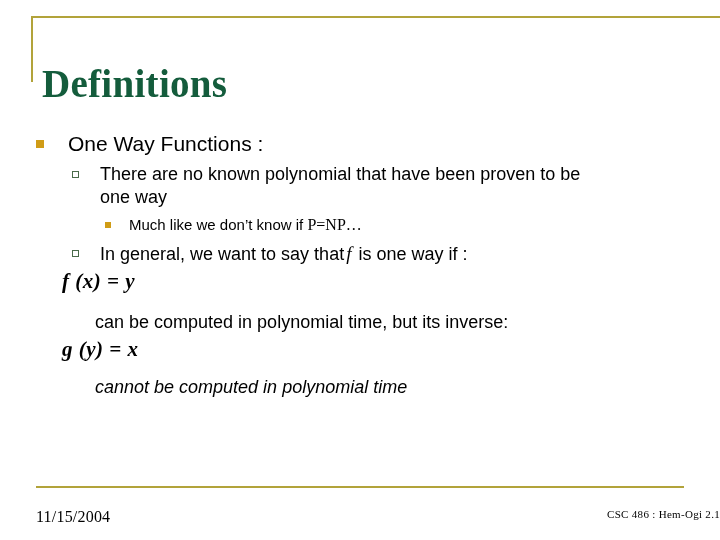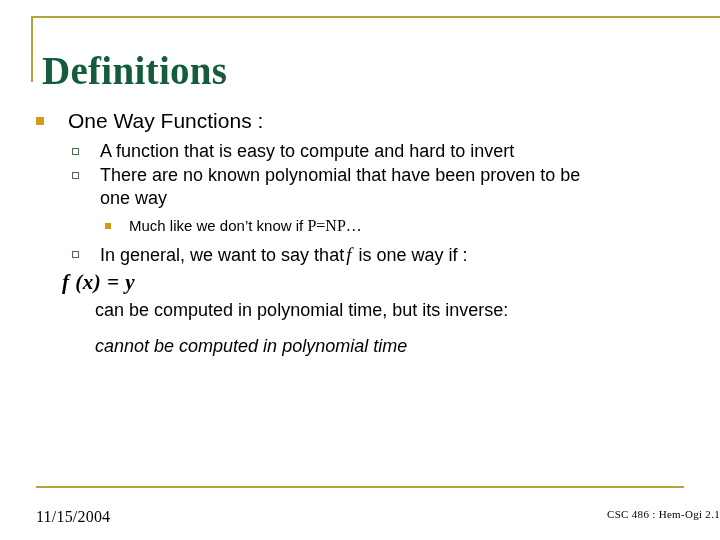--- a/index.html
+++ b/index.html
@@ -31,34 +31,34 @@
     top: 16px;
     width: 2px;
     height: 66px;
     background: #b2a33a;
   }
 
   
   #slide-title {
     position: absolute;
     left: 42px;
-    top: 22px;
+    top: 35px;
     font-family: "Liberation Serif", serif;
     font-size: 39px;
     line-height: 46px;
     color: #145c3c;
     letter-spacing: 0.3px;
     white-space: nowrap;
   }
 
   
   #slide-body {
     position: absolute;
     left: 0;
-    top: 108px;
+    top: 131px;
     width: 612px;
   }
 
   .bullet-row {
     display: flex;
     align-items: flex-start;
   }
 
   
   .lvl1 {
@@ -149,20 +149,21 @@
     line-height: 29px;
     width: 485px;
     margin-left: 62px;
     letter-spacing: 0.5px;
     font-weight: bold;
   }
   .contline {
     font-size: 18px;
     line-height: 26px;
     margin-left: 95px;
+    margin-top: 13px;
   }
 
   
   #footer-rule {
     position: absolute;
     left: 36px;
     top: 486px;
     width: 648px;
     height: 2px;
     background: #b2a33a;
@@ -198,52 +199,47 @@
 
 <div id="slide-body">
 
   <div class="bullet-row lvl1">
     <span class="marker">
       <span class="sq-filled"></span>
     </span>
     <span class="txt">One Way Functions :</span>
   </div>
 
+
   <div class="bullet-row lvl2">
     <span class="marker">
       <span class="sq-hollow"></span>
     </span>
-    <span class="txt">A function that is easy to compute and hard to invert</span>
-  </div>
-
-  <div class="bullet-row lvl2">
+    <span class="txt">There are no known polynomial that have been proven to be one way</span>
+  </div>
+
+  <div class="bullet-row lvl3">
+    <span class="marker">
+      <span class="sq-small"></span>
+    </span>
+    <span class="txt"><span>Much like we don’t know if </span><span class="serif">P=NP…</span></span>
+  </div>
+
+  <div class="bullet-row lvl2" style="margin-top:6px;">
     <span class="marker">
       <span class="sq-hollow"></span>
     </span>
-    <span class="txt">There are no known polynomial that have been proven to be one way</span>
-  </div>
-
-  <div class="bullet-row lvl3">
-    <span class="marker">
-      <span class="sq-small"></span>
-    </span>
-    <span class="txt"><span>Much like we don’t know if </span><span class="serif">P=NP…</span></span>
-  </div>
-
-  <div class="bullet-row lvl2" style="margin-top:6px;">
-    <span class="marker">
-      <span class="sq-hollow"></span>
-    </span>
     <span class="txt"><span>In general, we want to say that</span><span class="mathit">f</span> <span>is one way if :</span></span>
   </div>
 
   <div class="equation">f (x) = y</div>
 
   <div class="contline">can be computed in polynomial time, but its inverse:</div>
 
+  <div class="equation">g (y) = x</div>
 
   <div class="contline" style="margin-top:10px;font-style:italic;">cannot be computed in polynomial time</div>
 
 </div>
 
 <div id="footer-rule"></div>
 <div id="footer-date">11/15/2004</div>
 <div id="footer-center">CSC 486 : Hem-Ogi 2.1</div>
 
 </body></html>

